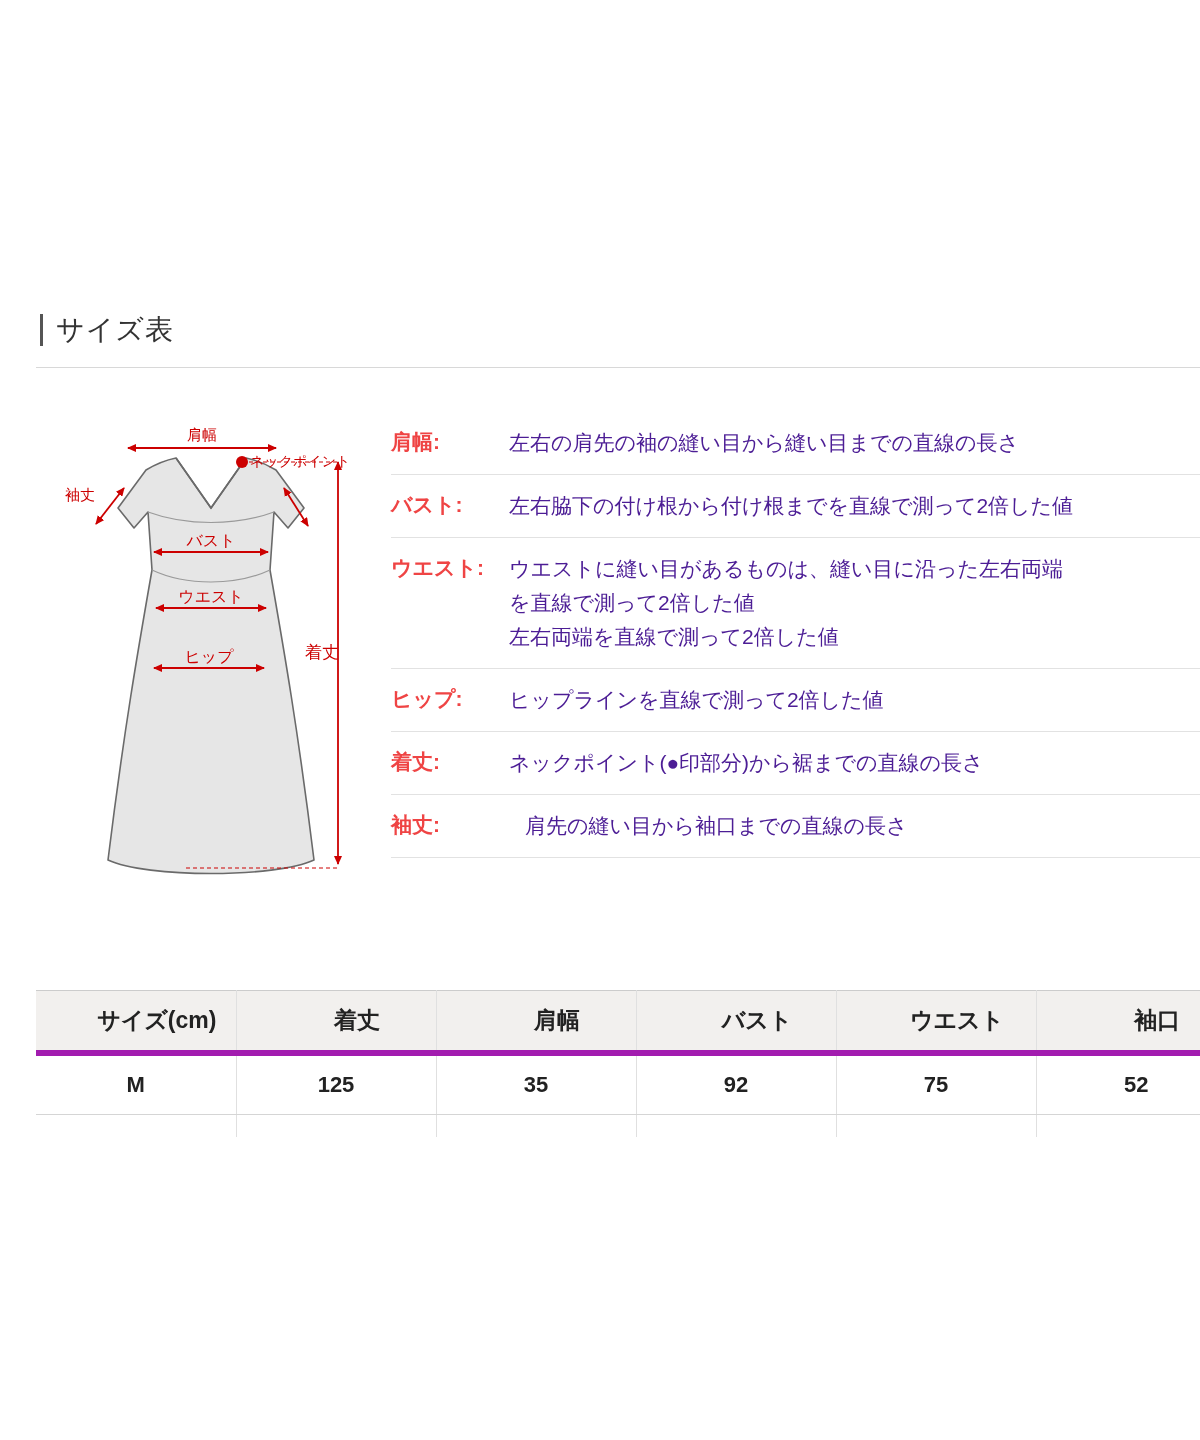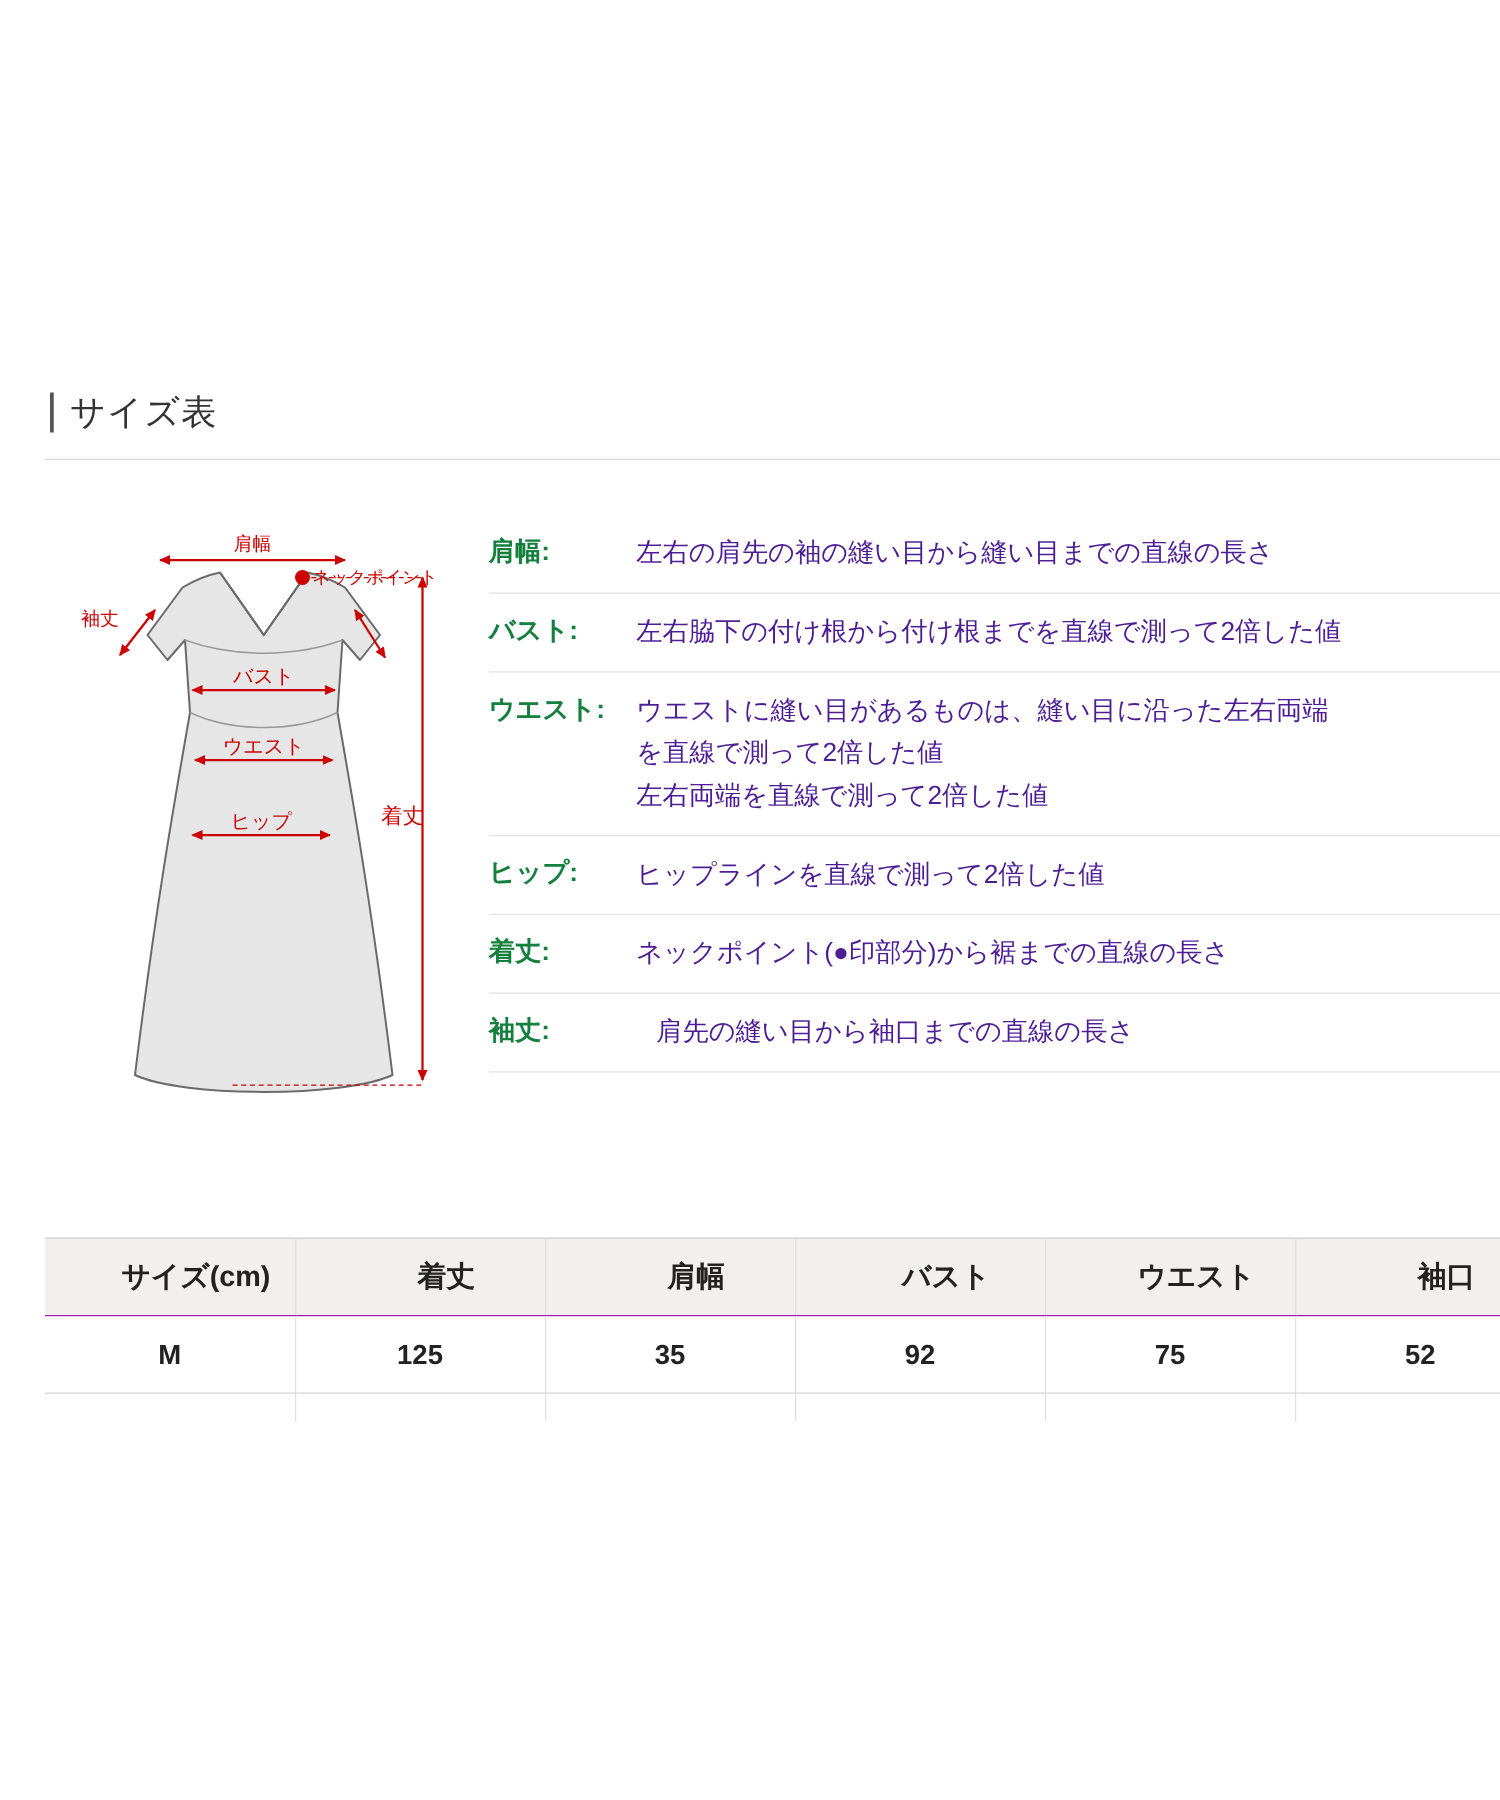--- a/index.html
+++ b/index.html
@@ -74,21 +74,21 @@
     border-bottom: 1px solid #e2e2e2;
     padding: 14px 0 14px 0;
     min-height: 34px;
     box-sizing: border-box;
   }
   .defrow:last-child { border-bottom: 1px solid #e2e2e2; gap: 16px; }
   .defterm {
     flex: 0 0 118px;
     font-size: 21px;
     font-weight: bold;
-    color: #15803d;
+    color: #ef4444;
     line-height: 32px;
     white-space: nowrap;
   }
   .defdesc {
     flex: 1 1 auto;
     font-size: 21px;
     color: #4c1d95;
     line-height: 34px;
   }
   .defdesc .ln { display: block; }
@@ -112,21 +112,21 @@
     height: 62px;
     box-sizing: border-box;
     font-weight: bold;
   }
   .sizetable th:first-child, .sizetable td:first-child { border-left: none; }
   .sizetable tr.head th {
     background: #f2f0ee;
     font-weight: bold;
     font-size: 23px;
     border-top: 1px solid #cccccc;
-    border-bottom: 1px solid #a21caf;
+    border-bottom: 6px solid #a21caf;
     padding-left: 43px;
   }
   .sizetable td.colsep, .sizetable th.colsep { border-right: 1px solid #e0e0e0; }
   .sizetable tr.body td { background: #ffffff; }
   .sizetable tr.body td.sizecell { font-weight: bold; }
   .sizetable tr.empty td { height: 22px; border-bottom: none; }
 </style>
 </head>
 <body>
 

